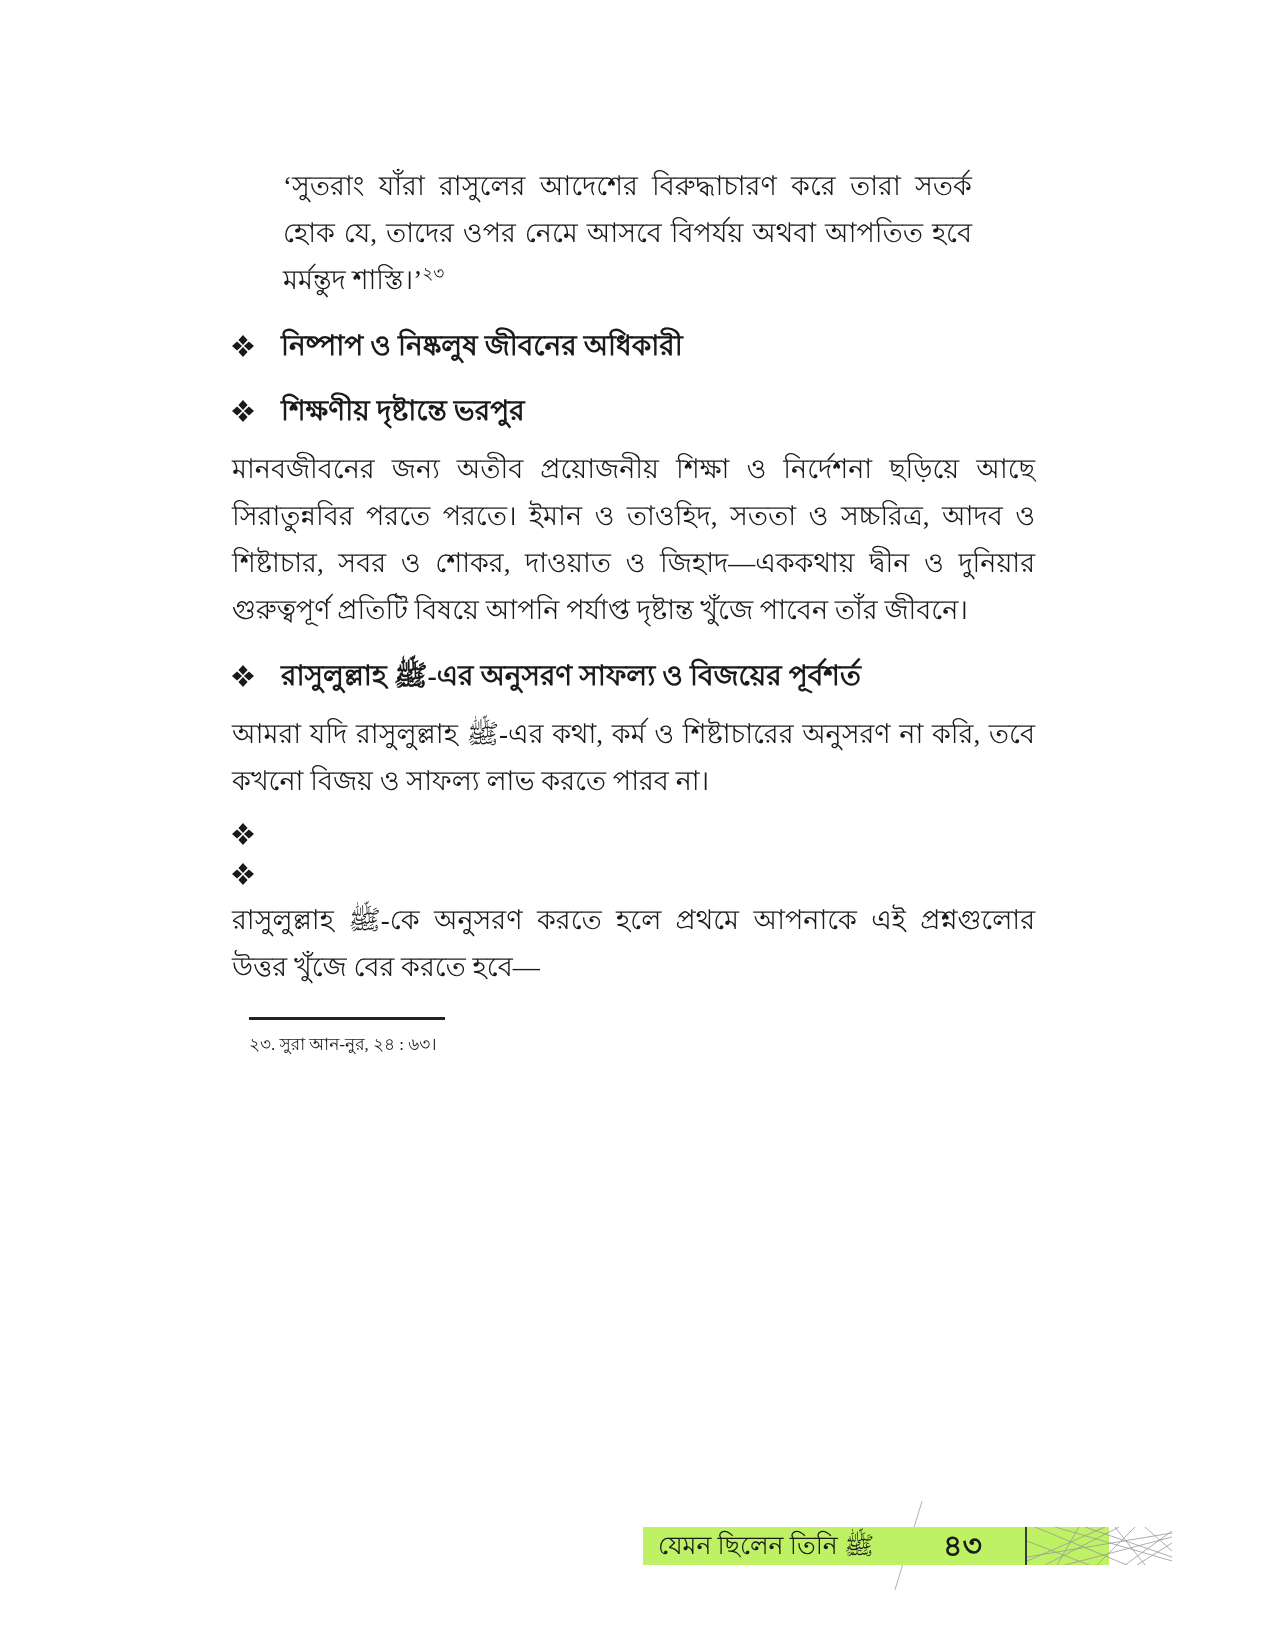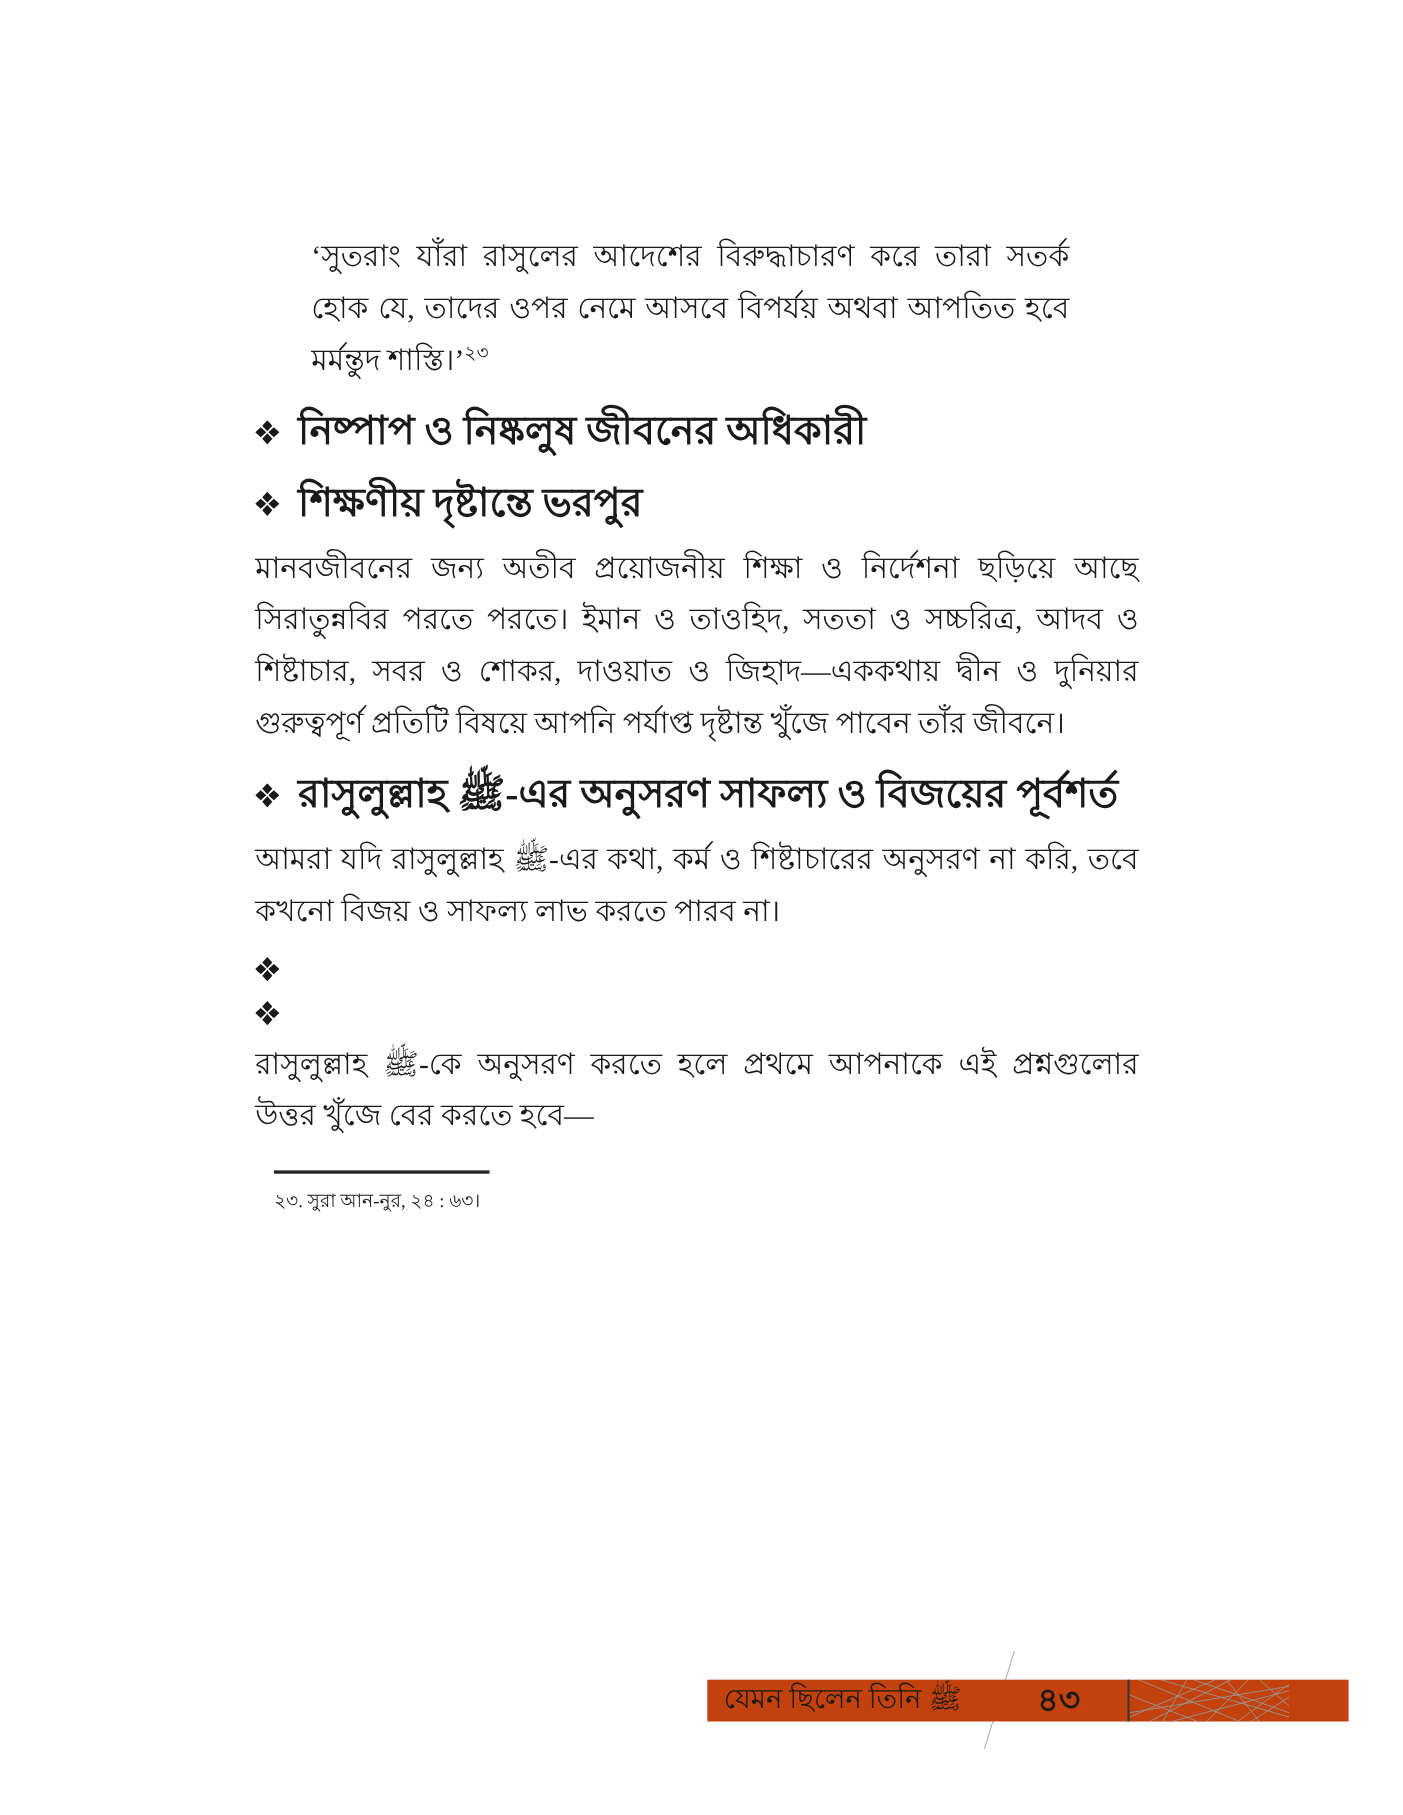--- a/index.html
+++ b/index.html
@@ -22,33 +22,32 @@
     top: 0; left: 0;
     width: 1275px;
     padding: 163px 240px 0 232px;
   }
   .quote-block {
     margin-left: 51px;
     margin-right: 63px;
     font-size: 27px;
     line-height: 47px;
     text-align: justify;
-    margin-top: 47px;
   }
   .quote-block sup {
     font-size: 17px;
     vertical-align: super;
     line-height: 0;
   }
   .section-heading {
     display: flex;
     align-items: center;
-    gap: 17px;
+    gap: 27px;
     margin-top: 18px;
-    font-size: 36px;
+    font-size: 28px;
     font-weight: bold;
     line-height: 47px;
   }
   .bullet-icon {
     flex: 0 0 auto;
     width: 22px;
     height: 22px;
     display: inline-block;
   }
   .body-paragraph {
@@ -69,23 +68,23 @@
     margin-top: 8px;
     margin-left: 17px;
     font-size: 17px;
     line-height: 34px;
   }
   
   .footer-bar {
     position: absolute;
     left: 643px;
     top: 1527px;
-    width: 583px;
-    height: 38px;
-    background: #c2410c;
+    width: 466px;
+    height: 38px;
+    background: #bef264;
     overflow: visible;
   }
   .footer-title {
     position: absolute;
     left: 15px;
     top: 0;
     height: 38px;
     line-height: 38px;
     font-size: 25px;
     white-space: nowrap;

